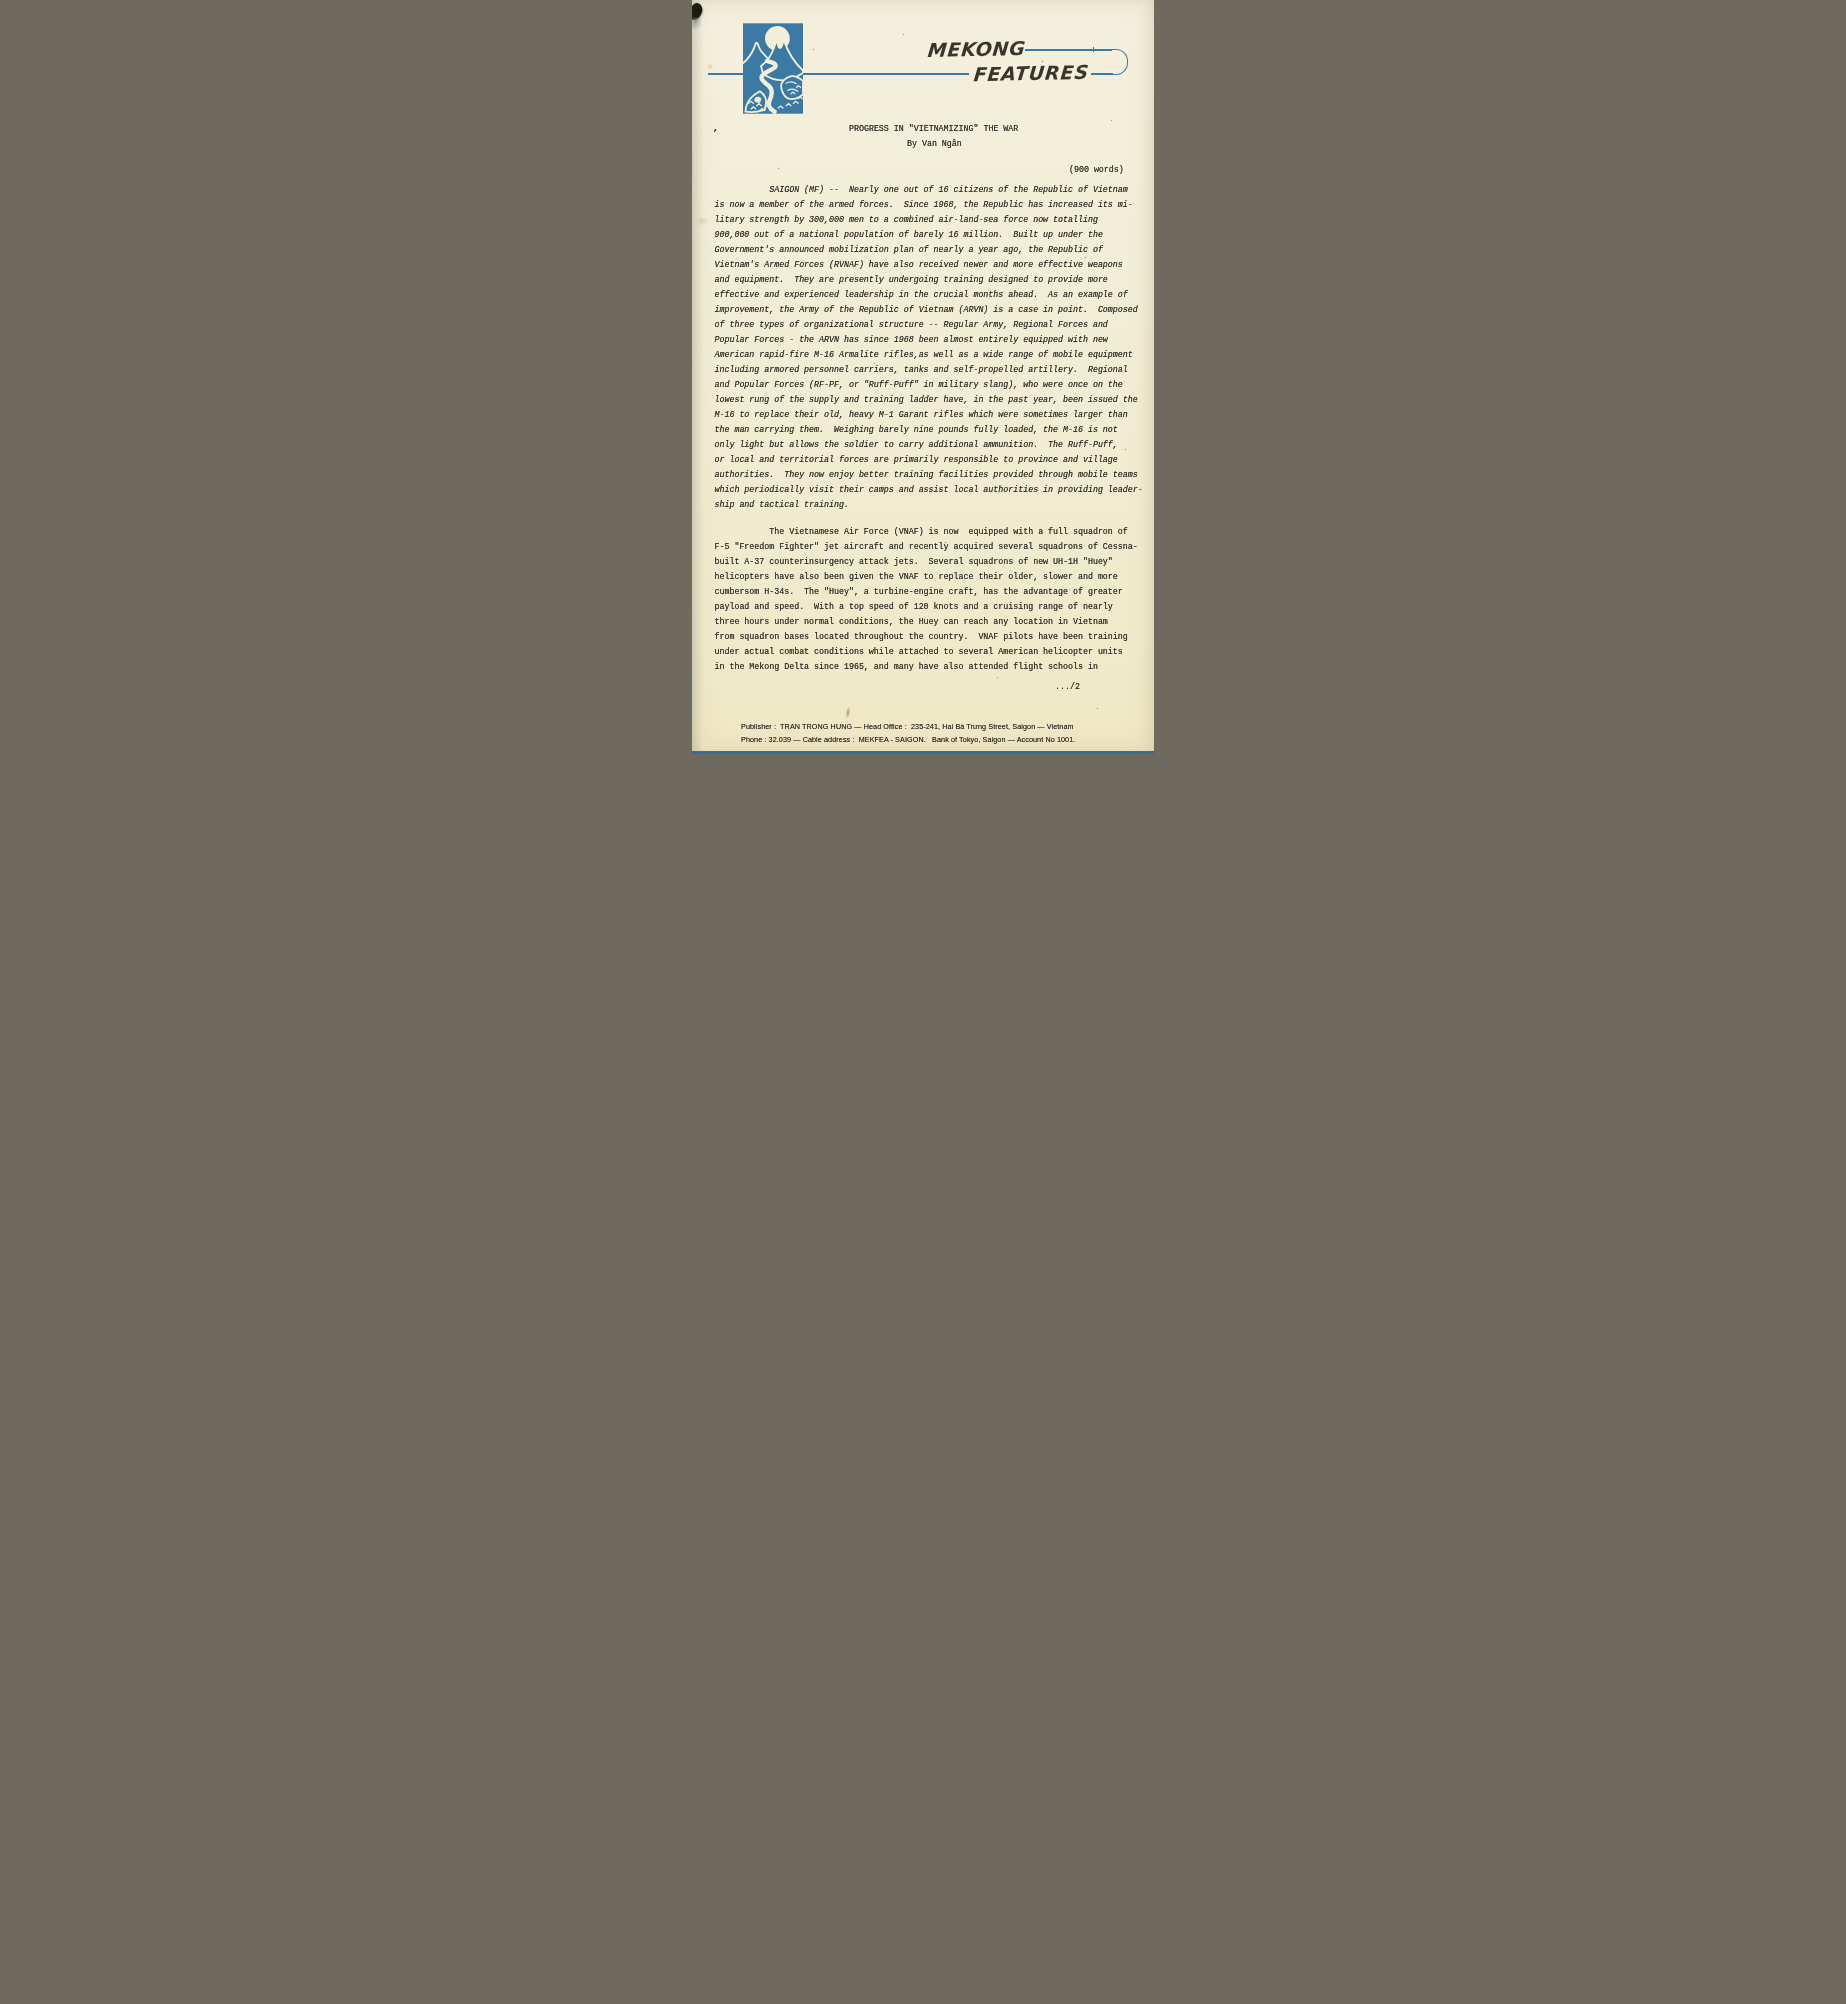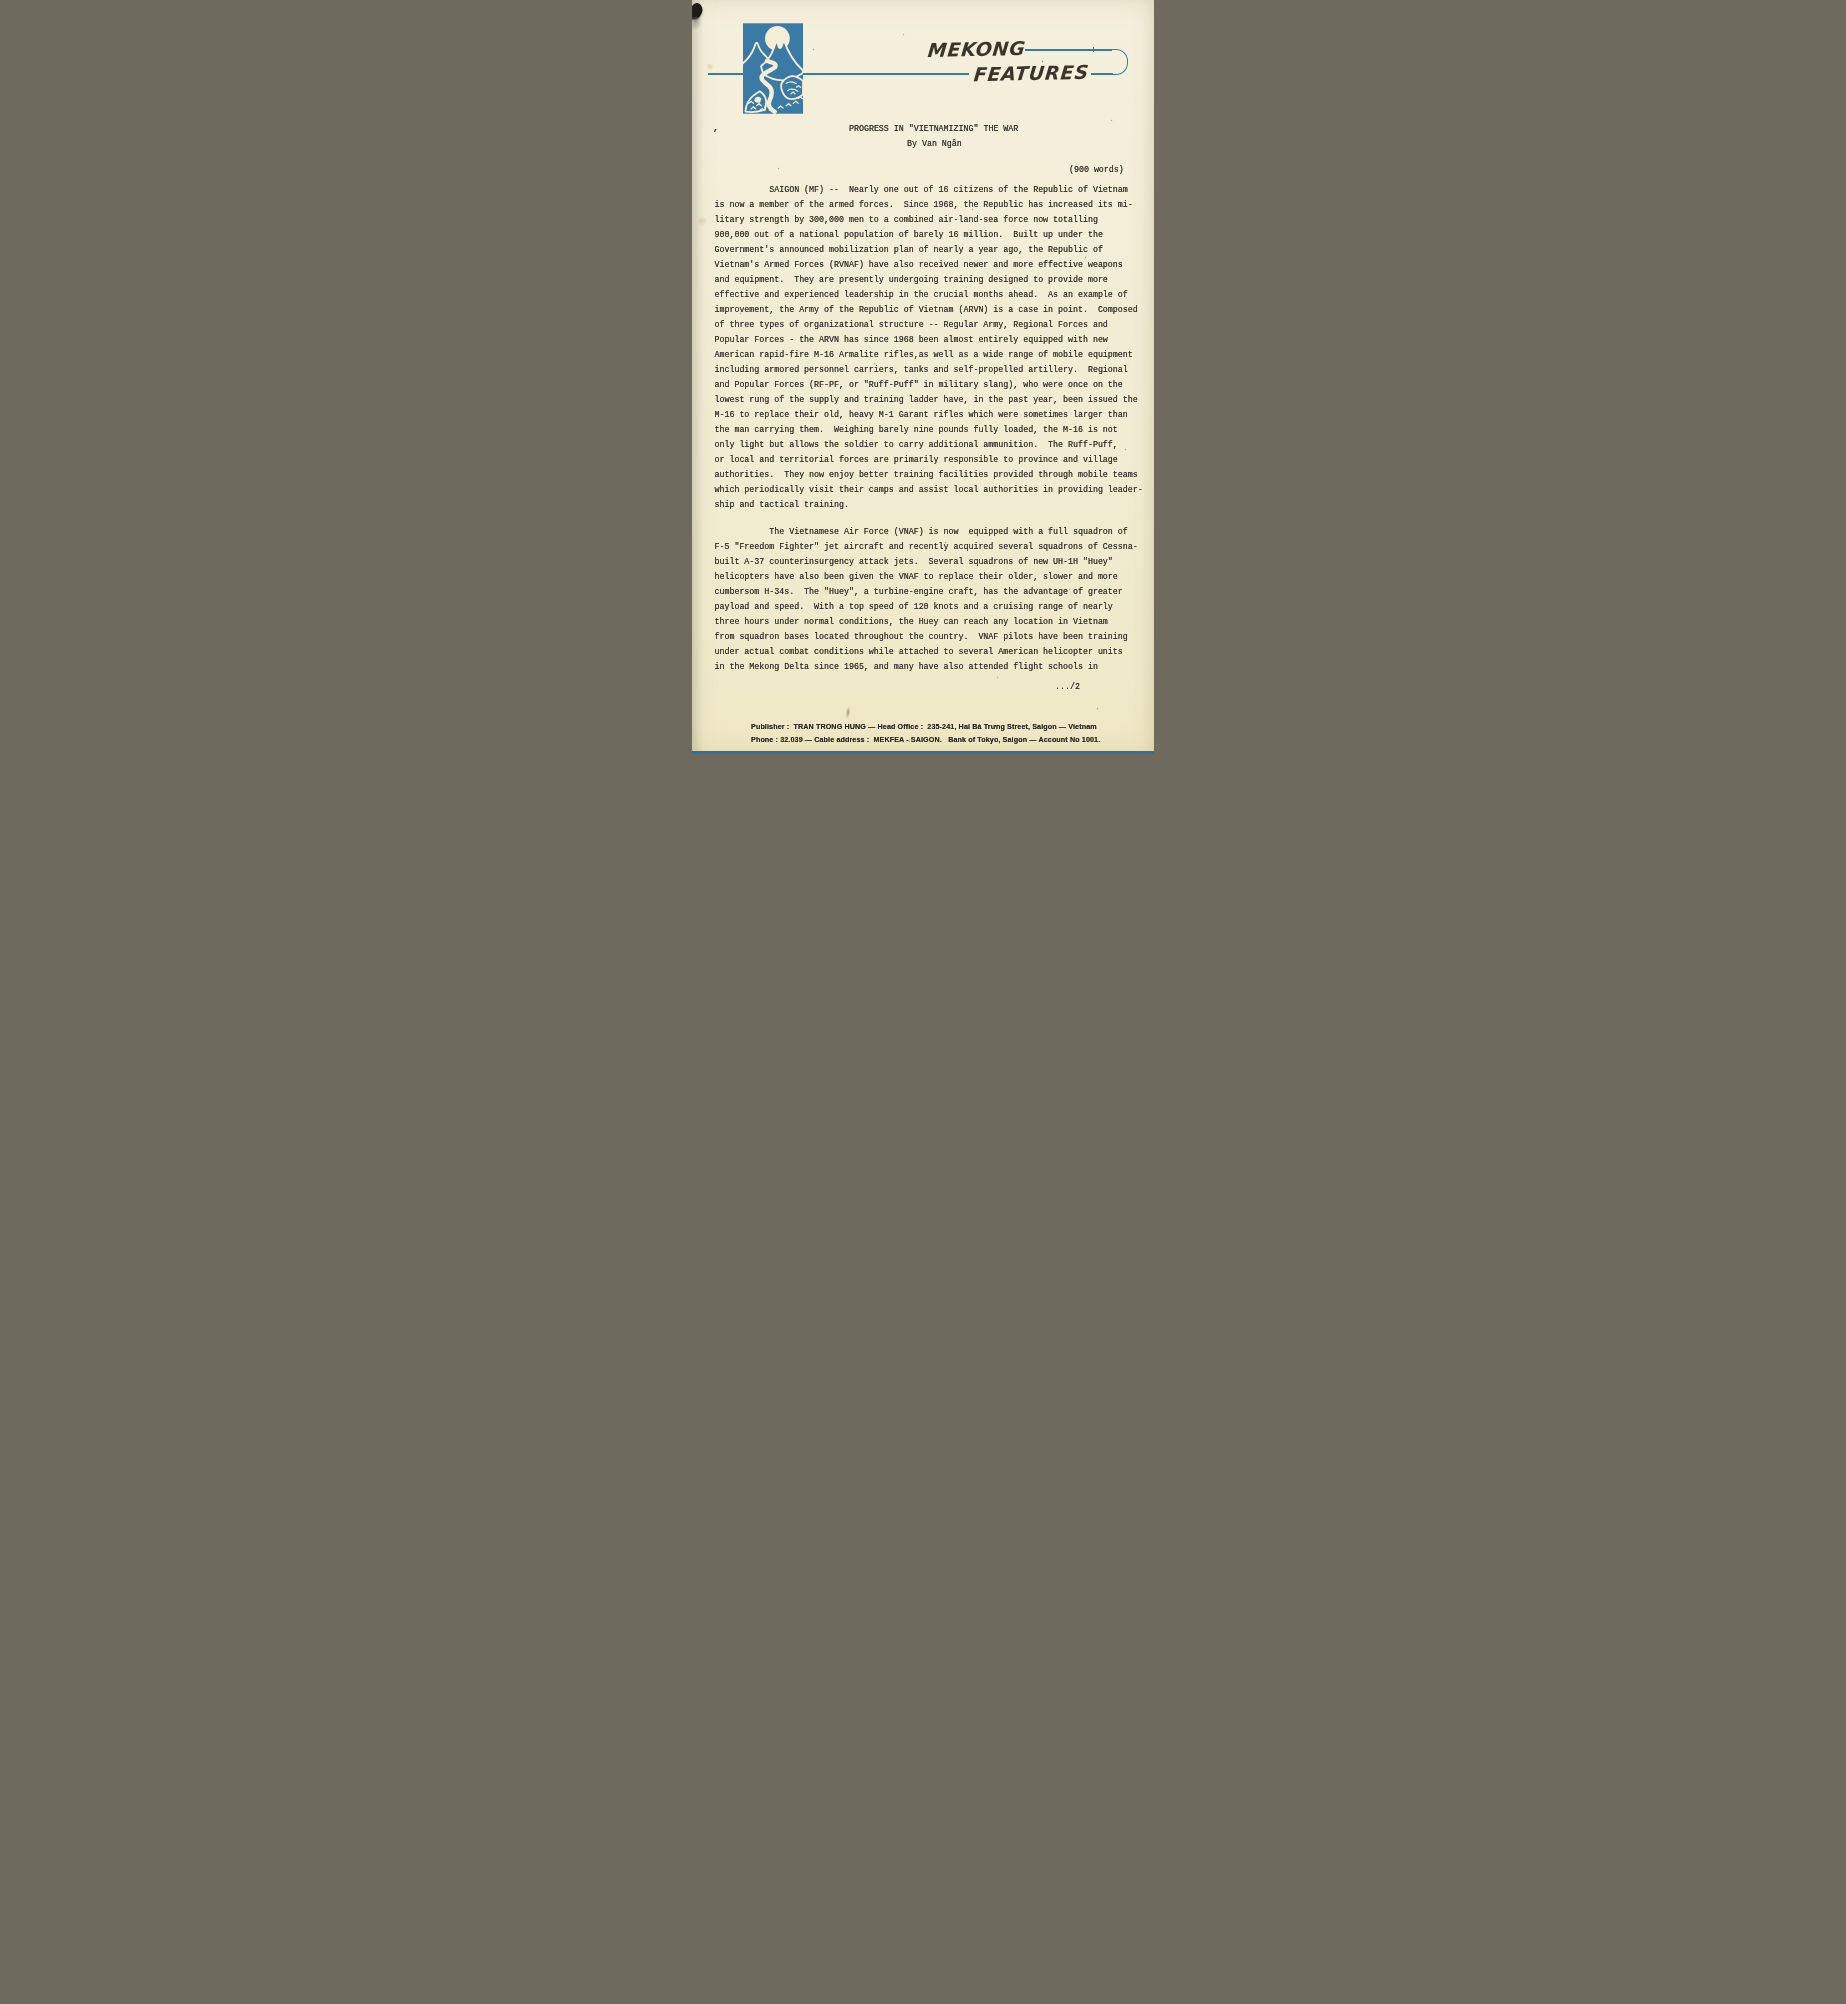--- a/index.html
+++ b/index.html
@@ -60,29 +60,29 @@
   .typed{
     position:absolute;z-index:2;
     font-family:"Liberation Mono","DejaVu Sans Mono",monospace;
     font-size:8.3px;line-height:15px;
     color:#2f2d27;white-space:pre;
     text-shadow:0 0 0.4px rgba(47,45,39,.55), 0.2px 0.2px 0 rgba(47,45,39,.22);
   }
   .title-line{left:157px;top:121px;}
   .byline{left:215px;top:136px;}
   .word-count{left:377px;top:162px;}
-  .para-1{left:22.5px;top:182px;}
+  .para-1{left:22.5px;top:182px;font-style:italic;}
   .para-2{left:22.5px;top:524px;font-family:Liberation Mono, monospace;}
   .continuation{left:363px;top:679px;}
   .stray-comma{left:21px;top:120px;font-weight:bold;font-size:9.2px;}
   
   .footer-line{
-    position:absolute;left:59px;z-index:2;
+    position:absolute;left:49px;z-index:2;
     font-family:"Liberation Sans","DejaVu Sans",sans-serif;
-    font-weight:bold;font-size:7.2px;letter-spacing:0.1px;
+    font-weight:normal;font-size:7.2px;letter-spacing:0.1px;
     color:#282620;white-space:pre;
     text-shadow:0 0 0.2px rgba(40,38,32,.6);
   }
   .footer-1{top:722px;}
   .footer-2{top:735px;}
   .bottom-bar{position:absolute;left:0;top:751px;width:462px;height:2.8px;background:#336f9c;z-index:2;}
   
   .stain{position:absolute;border-radius:50%;pointer-events:none;}
   .stain.s1{left:13.6px;top:63px;width:8.8px;height:7.2px;background:radial-gradient(rgba(195,165,85,.35),rgba(195,165,85,0) 70%);}
   .stain.s2{left:4px;top:216px;width:12px;height:10.4px;background:radial-gradient(rgba(190,160,80,.30),rgba(190,160,80,0) 70%);}

